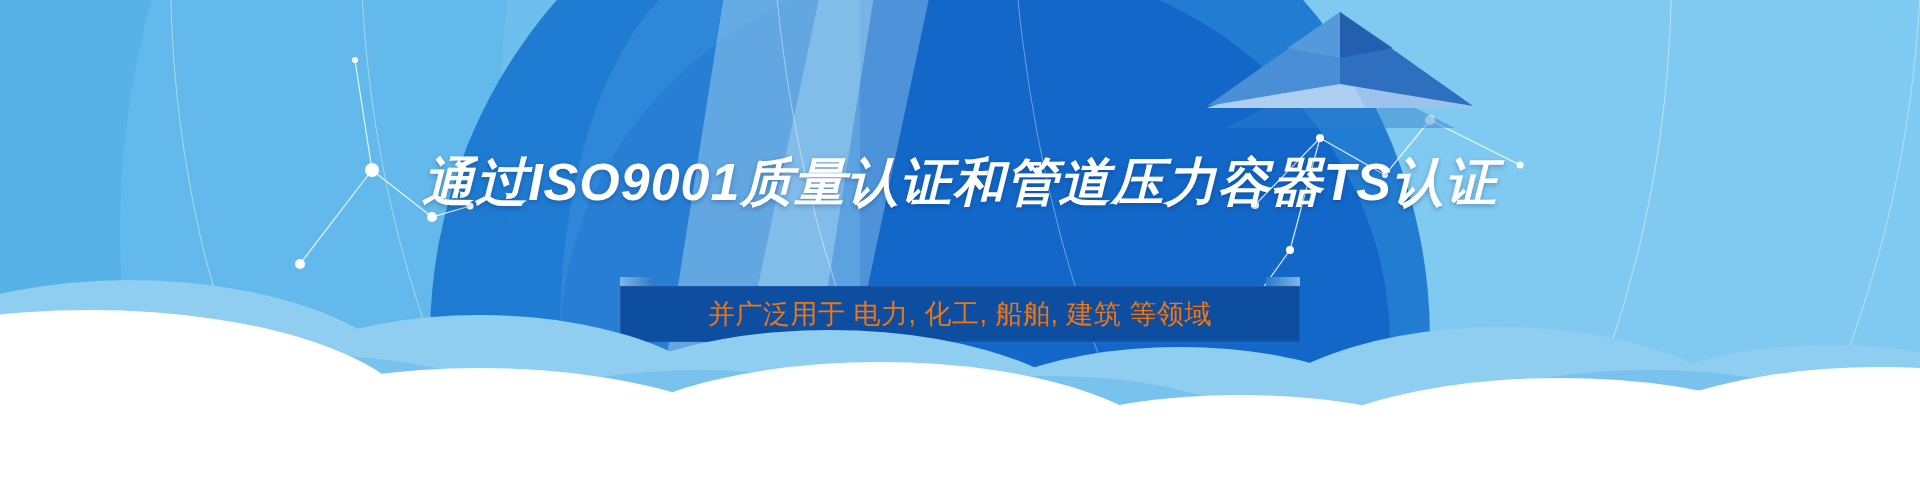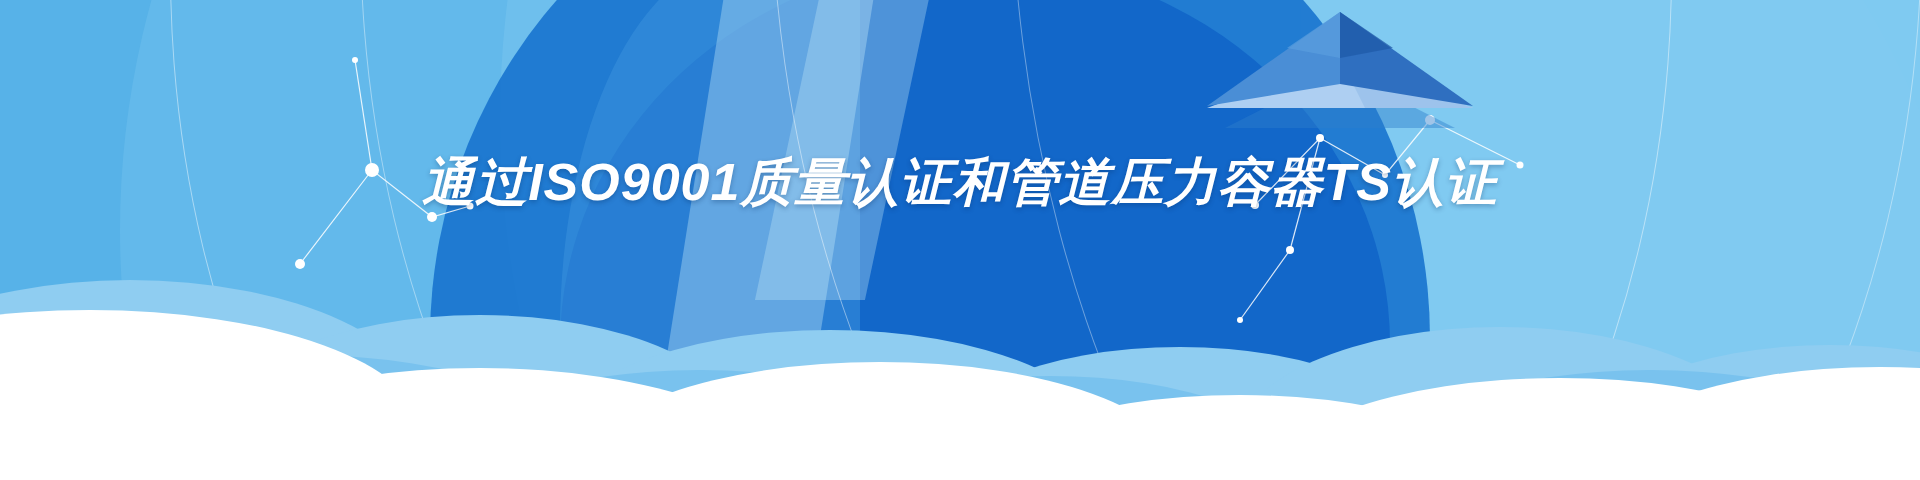--- a/index.html
+++ b/index.html
@@ -278,20 +278,27 @@
     <polygon points="135,50 268,100 160,100" fill="#9dc3ec"></polygon>
 
     <polygon points="135,4 268,98 135,76" fill="#2f6fc0"></polygon>
     <polygon points="135,4 2,98 135,76" fill="#4a8ed6"></polygon>
     <polygon points="135,4 188,40 135,50" fill="#1f5aa8" opacity="0.75"></polygon>
     <polygon points="135,4 82,40 135,50" fill="#5a9ede" opacity="0.7"></polygon>
   </svg>
 
   <div class="headline">通过ISO9001质量认证和管道压力容器TS认证</div>
 
+  <div class="ribbon-wrap">
+    <div class="ribbon-fold-left"></div>
+    <div class="ribbon-fold-right"></div>
+    <div class="ribbon-bar">
+      <span class="ribbon-label">并广泛用于 电力, 化工, 船舶, 建筑 等领域</span>
+    </div>
+  </div>
 
   <svg class="clouds" width="1920" height="260" viewBox="0 0 1920 260" preserveAspectRatio="none">
 
     <g fill="#8fcdf1">
       <ellipse cx="130" cy="200" rx="300" ry="140"></ellipse>
       <ellipse cx="480" cy="215" rx="265" ry="120"></ellipse>
       <ellipse cx="830" cy="228" rx="280" ry="118"></ellipse>
       <ellipse cx="1180" cy="235" rx="250" ry="108"></ellipse>
       <ellipse cx="1500" cy="225" rx="265" ry="118"></ellipse>
       <ellipse cx="1830" cy="235" rx="250" ry="110"></ellipse>

